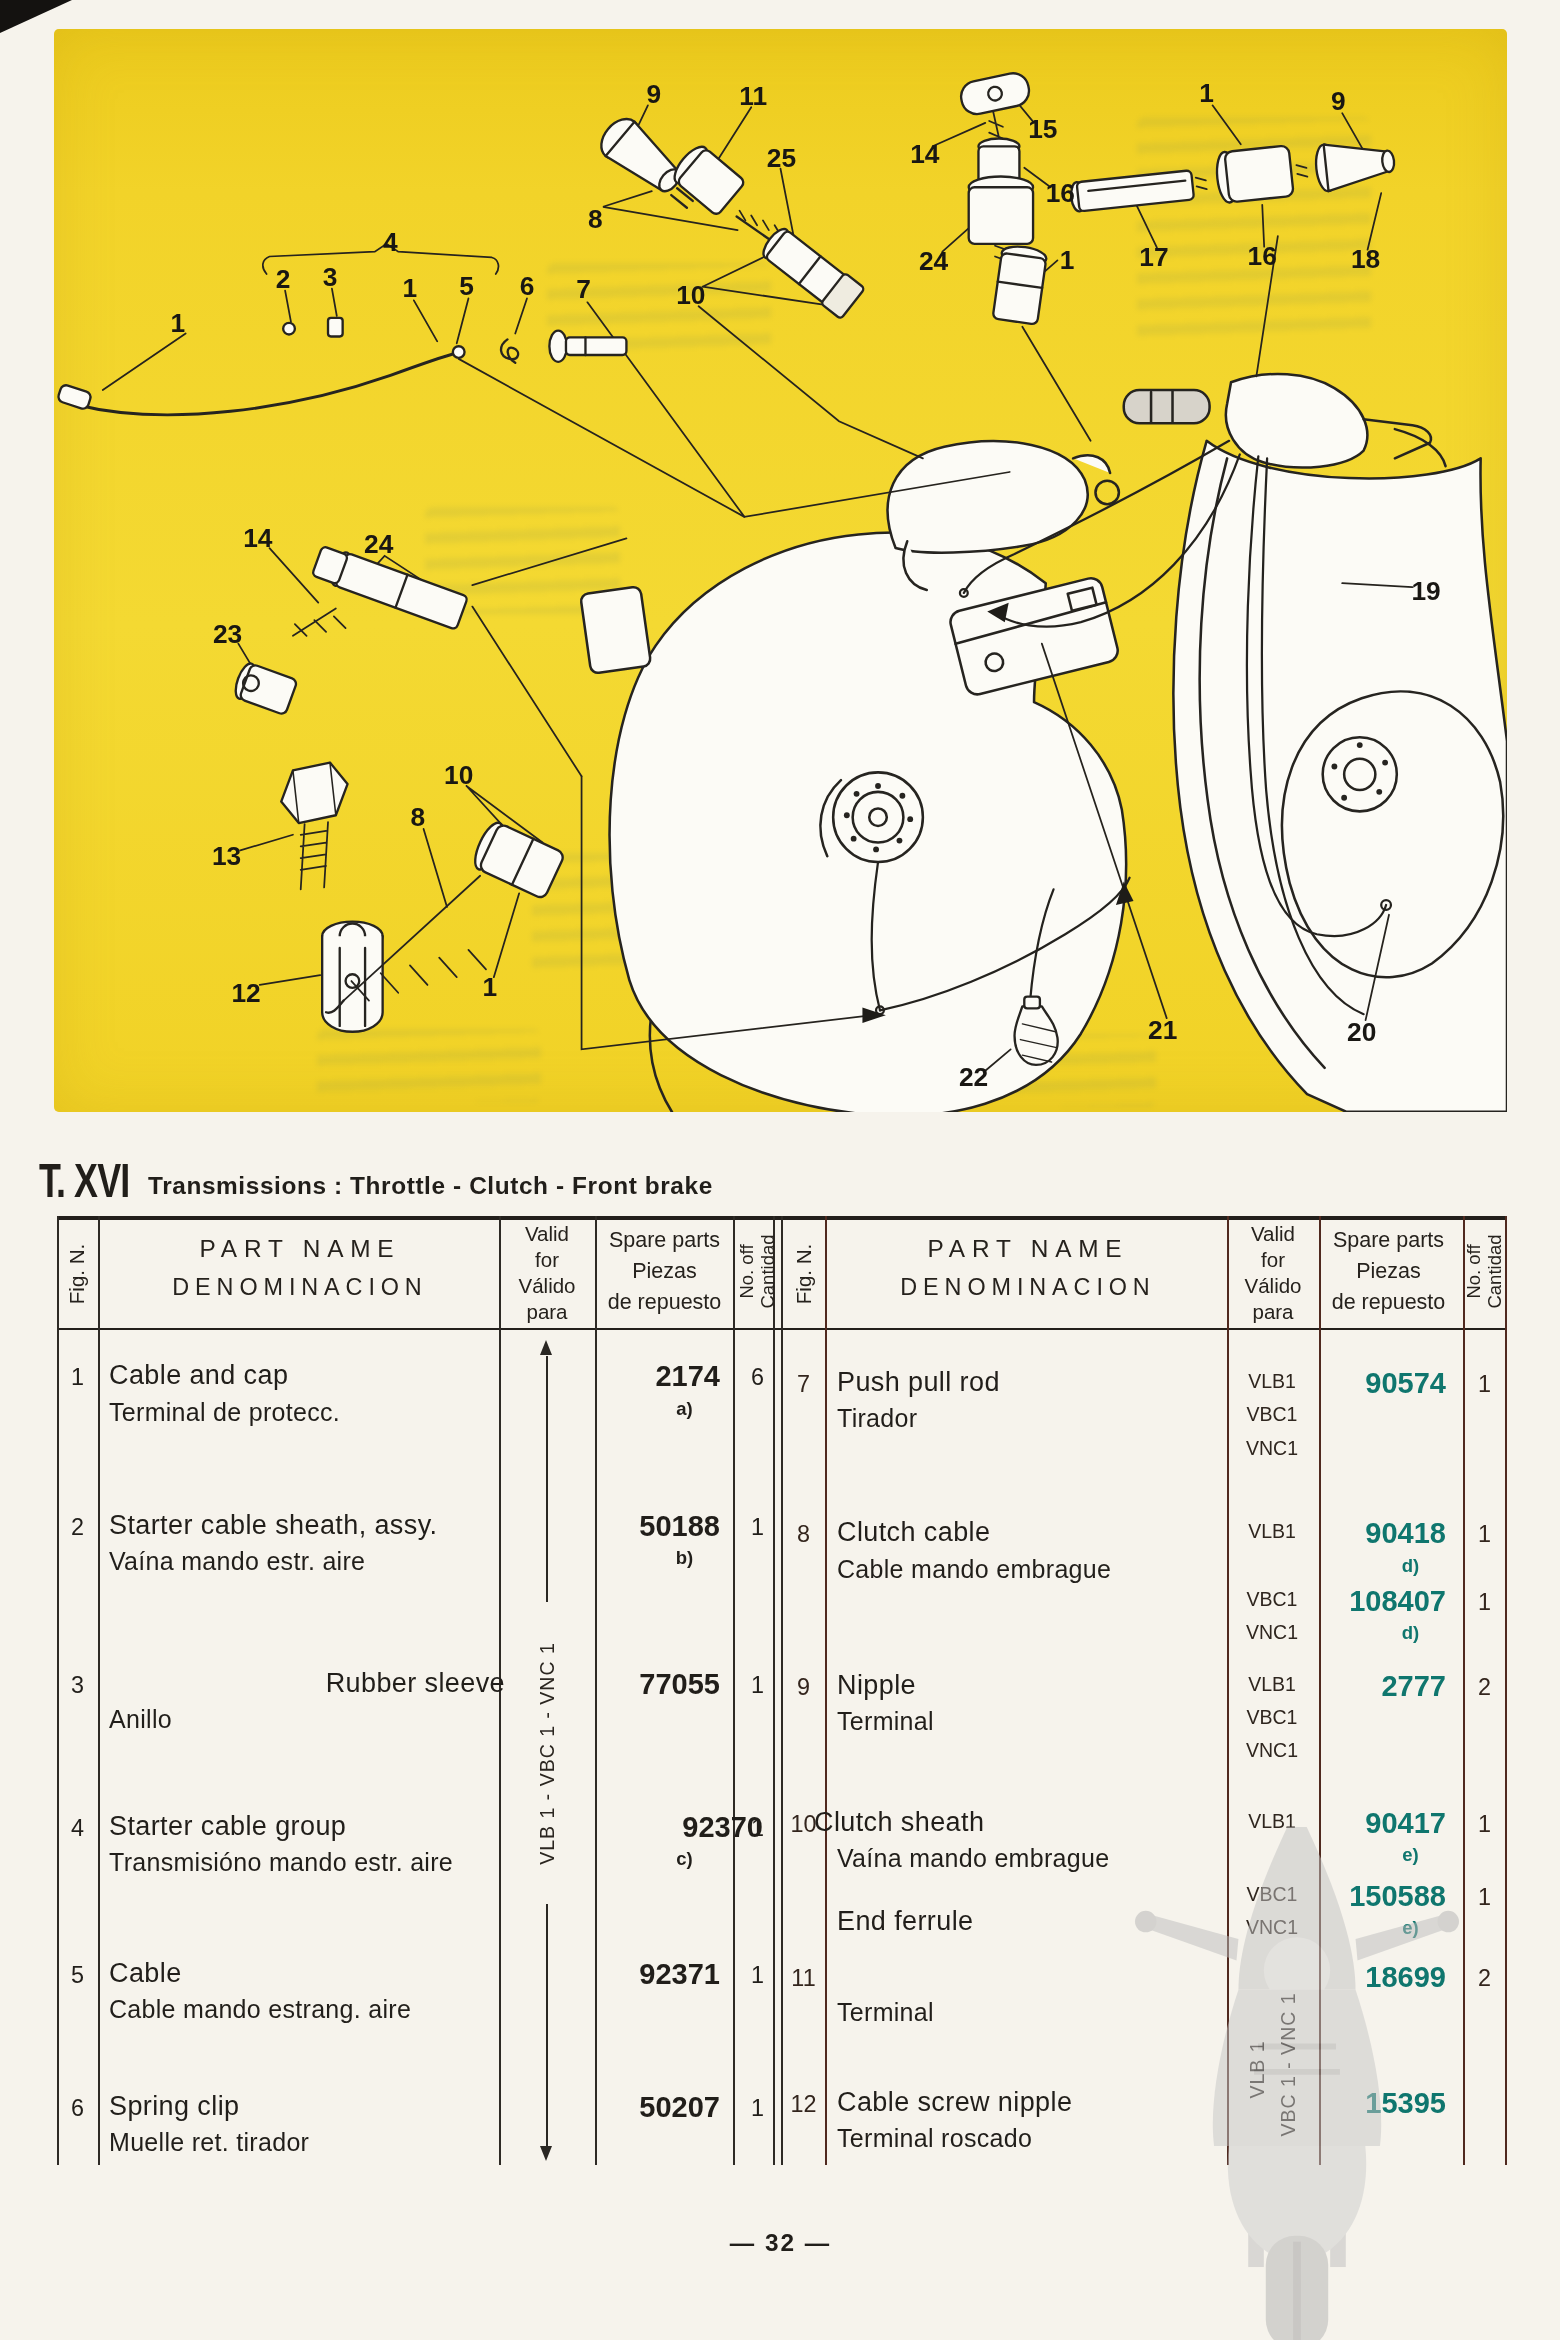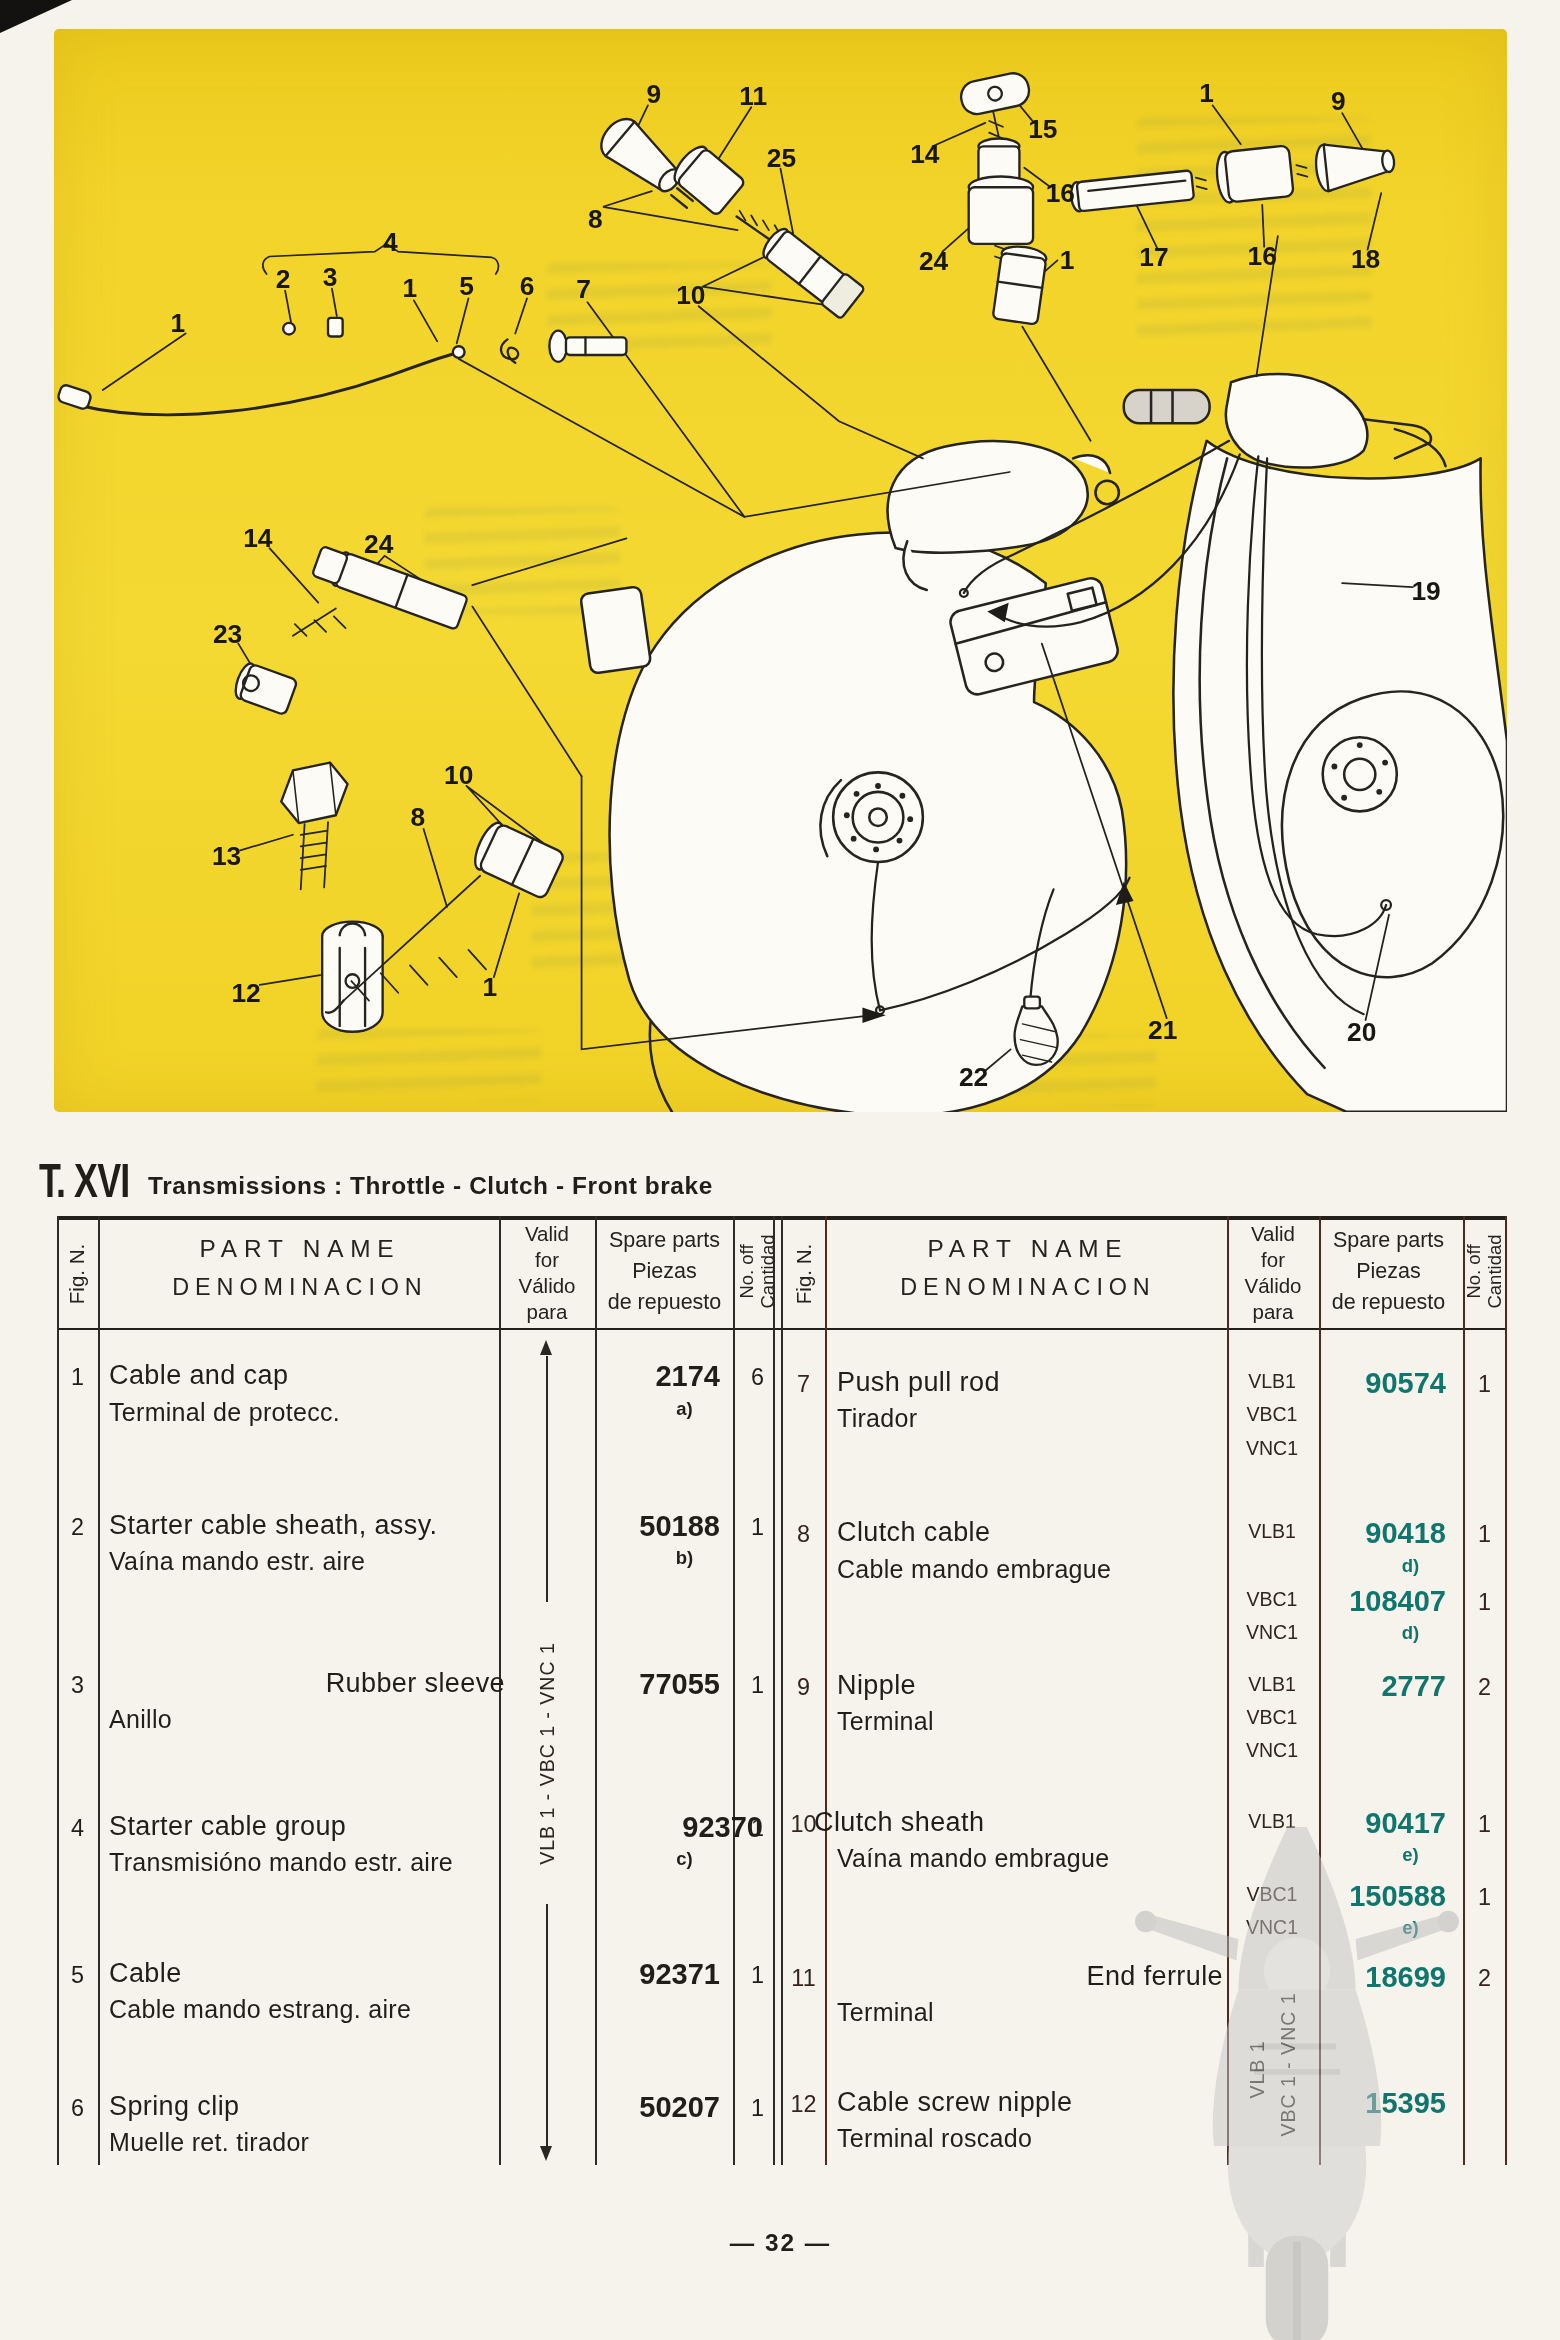--- a/index.html
+++ b/index.html
@@ -458,21 +458,21 @@
       <div class="cell vl rt" style="left: 1228px; top: 1810px; width: 88px;">VLB1</div>
       <div class="cell pn rt" style="left: 1319px; top: 1807px; width: 127px;">90417</div>
       <div class="cell nt rt" style="left: 1386px; top: 1844px; width: 49px;">e)</div>
       <div class="cell qt rt" style="left: 1465px; top: 1811px; width: 39px;">1</div>
       <div class="cell vl rt" style="left: 1228px; top: 1883px; width: 88px;">VBC1</div>
       <div class="cell vl rt" style="left: 1228px; top: 1916px; width: 88px;">VNC1</div>
       <div class="cell pn rt" style="left: 1319px; top: 1880px; width: 127px;">150588</div>
       <div class="cell nt rt" style="left: 1386px; top: 1917px; width: 49px;">e)</div>
       <div class="cell qt rt" style="left: 1465px; top: 1884px; width: 39px;">1</div>
       <div class="cell fg rt" style="left: 782px; top: 1965px; width: 43px;">11</div>
-      <div class="cell nm rt" style="left: 837px; top: 1961px; width: 386px; text-align: right;">End ferrule</div>
+      <div class="cell nm rt" style="left: 837px; top: 1906px; width: 386px;">End ferrule</div>
       <div class="cell nm2 rt" style="left: 837px; top: 1998px; width: 386px;">Terminal</div>
       <div class="cell pn rt" style="left: 1319px; top: 1961px; width: 127px;">18699</div>
       <div class="cell qt rt" style="left: 1465px; top: 1965px; width: 39px;">2</div>
       <div class="cell fg rt" style="left: 782px; top: 2091px; width: 43px;">12</div>
       <div class="cell nm rt" style="left: 837px; top: 2087px; width: 386px;">Cable screw nipple</div>
       <div class="cell nm2 rt" style="left: 837px; top: 2124px; width: 386px;">Terminal roscado</div>
       <div class="cell pn rt" style="left: 1319px; top: 2087px; width: 127px;">15395</div>
     </div>
 
   <div class="wm-sc">

